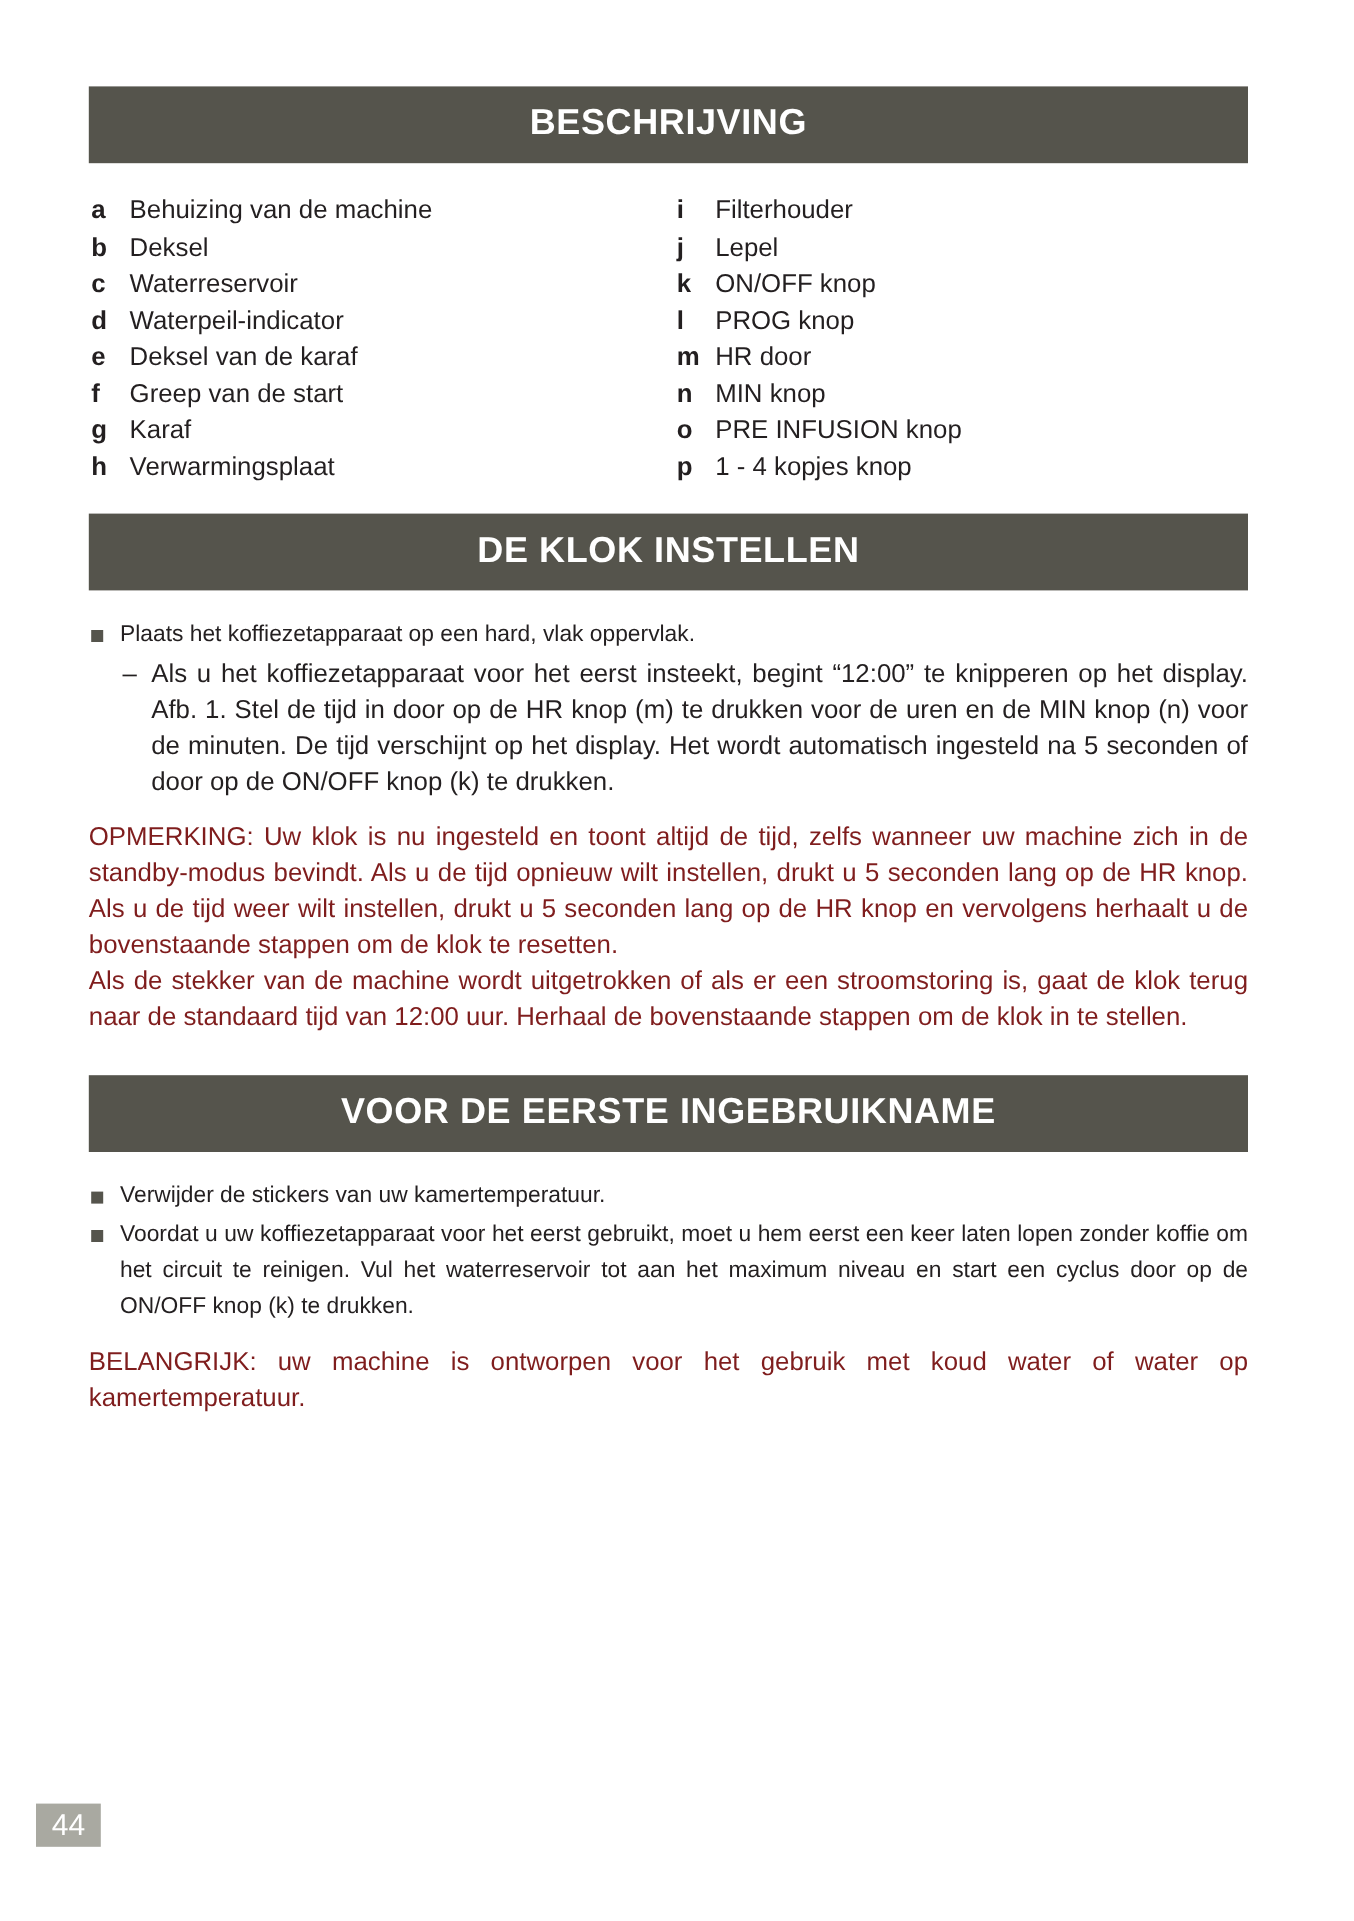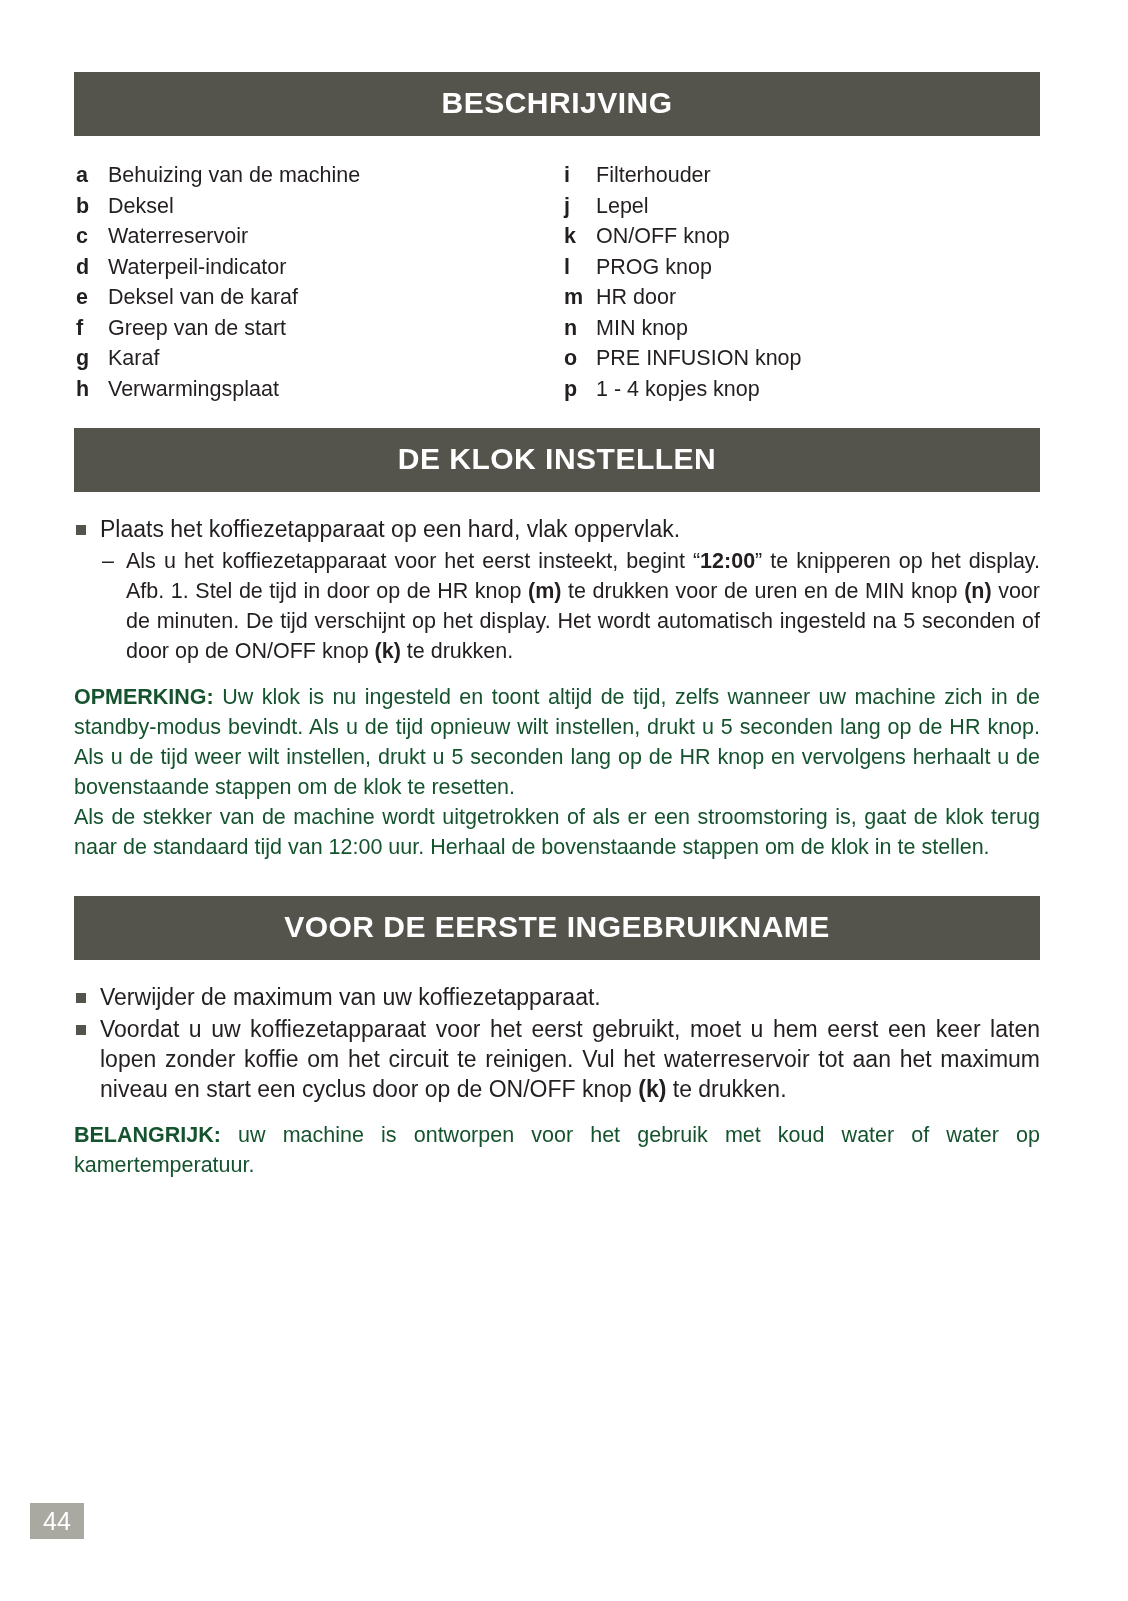--- a/index.html
+++ b/index.html
@@ -68,34 +68,34 @@
     flex: 0 0 32px;
   }
   .desc-val { white-space: nowrap; }
 
   
   .para {
     font-size: 21.5px;
     line-height: 30px;
     margin: 0 0 0 0;
     text-align: justify;
-    color: #14532d;
+    color: #7f1d1d;
   }
   .para + .para { margin-top: 0px; }
   .block-gap { margin-top: 14px; }
 
   .bullet-list {
     list-style: none;
     margin: 22px 0 0 0;
     padding: 0;
   }
   .bullet-list li {
     position: relative;
     padding-left: 26px;
-    font-size: 23px;
+    font-size: 19px;
     line-height: 30px;
     margin-bottom: 2px;
   }
   .bullet-list li .sq {
     position: absolute;
     left: 2px;
     top: 11px;
     width: 10px;
     height: 10px;
     background: #55544c;
@@ -106,21 +106,21 @@
     font-size: 21.5px;
     line-height: 30px;
     text-align: justify;
     margin-top: 2px;
   }
   .sub-dash .dash {
     position: absolute;
     left: 28px;
     top: 0;
   }
-  b, strong { font-weight: bold; }
+  b, strong { font-weight: normal; }
 
   .note {
     margin-top: 16px;
   }
 
   
   .page-number {
     position: absolute;
     left: 30px;
     bottom: 62px;
@@ -231,21 +231,21 @@
 
     <p class="para note"><b>OPMERKING:</b><span> Uw klok is nu ingesteld en toont altijd de tijd, zelfs wanneer uw machine zich in de standby-modus bevindt. Als u de tijd opnieuw wilt instellen, drukt u 5 seconden lang op de HR knop. Als u de tijd weer wilt instellen, drukt u 5 seconden lang op de HR knop en vervolgens herhaalt u de bovenstaande stappen om de klok te resetten.</span></p>
 
     <p class="para">Als de stekker van de machine wordt uitgetrokken of als er een stroomstoring is, gaat de klok terug naar de standaard tijd van 12:00 uur. Herhaal de bovenstaande stappen om de klok in te stellen.</p>
 
     <div class="section-bar block-gap" style="margin-top:34px;">VOOR DE EERSTE INGEBRUIKNAME</div>
 
     <ul class="bullet-list">
       <li>
         <span class="sq"></span>
-        <span>Verwijder de maximum van uw koffiezetapparaat.</span>
+        <span>Verwijder de stickers van uw kamertemperatuur.</span>
       </li>
       <li style="text-align:justify;">
         <span class="sq"></span>
         <span>Voordat u uw koffiezetapparaat voor het eerst gebruikt, moet u hem eerst een keer laten lopen zonder koffie om het circuit te reinigen. Vul het waterreservoir tot aan het maximum niveau en start een cyclus door op de ON/OFF knop </span><b>(k)</b><span> te drukken.</span>
       </li>
     </ul>
 
     <p class="para note"><b>BELANGRIJK:</b><span> uw machine is ontworpen voor het gebruik met koud water of water op kamertemperatuur.</span></p>
 
   </div>

